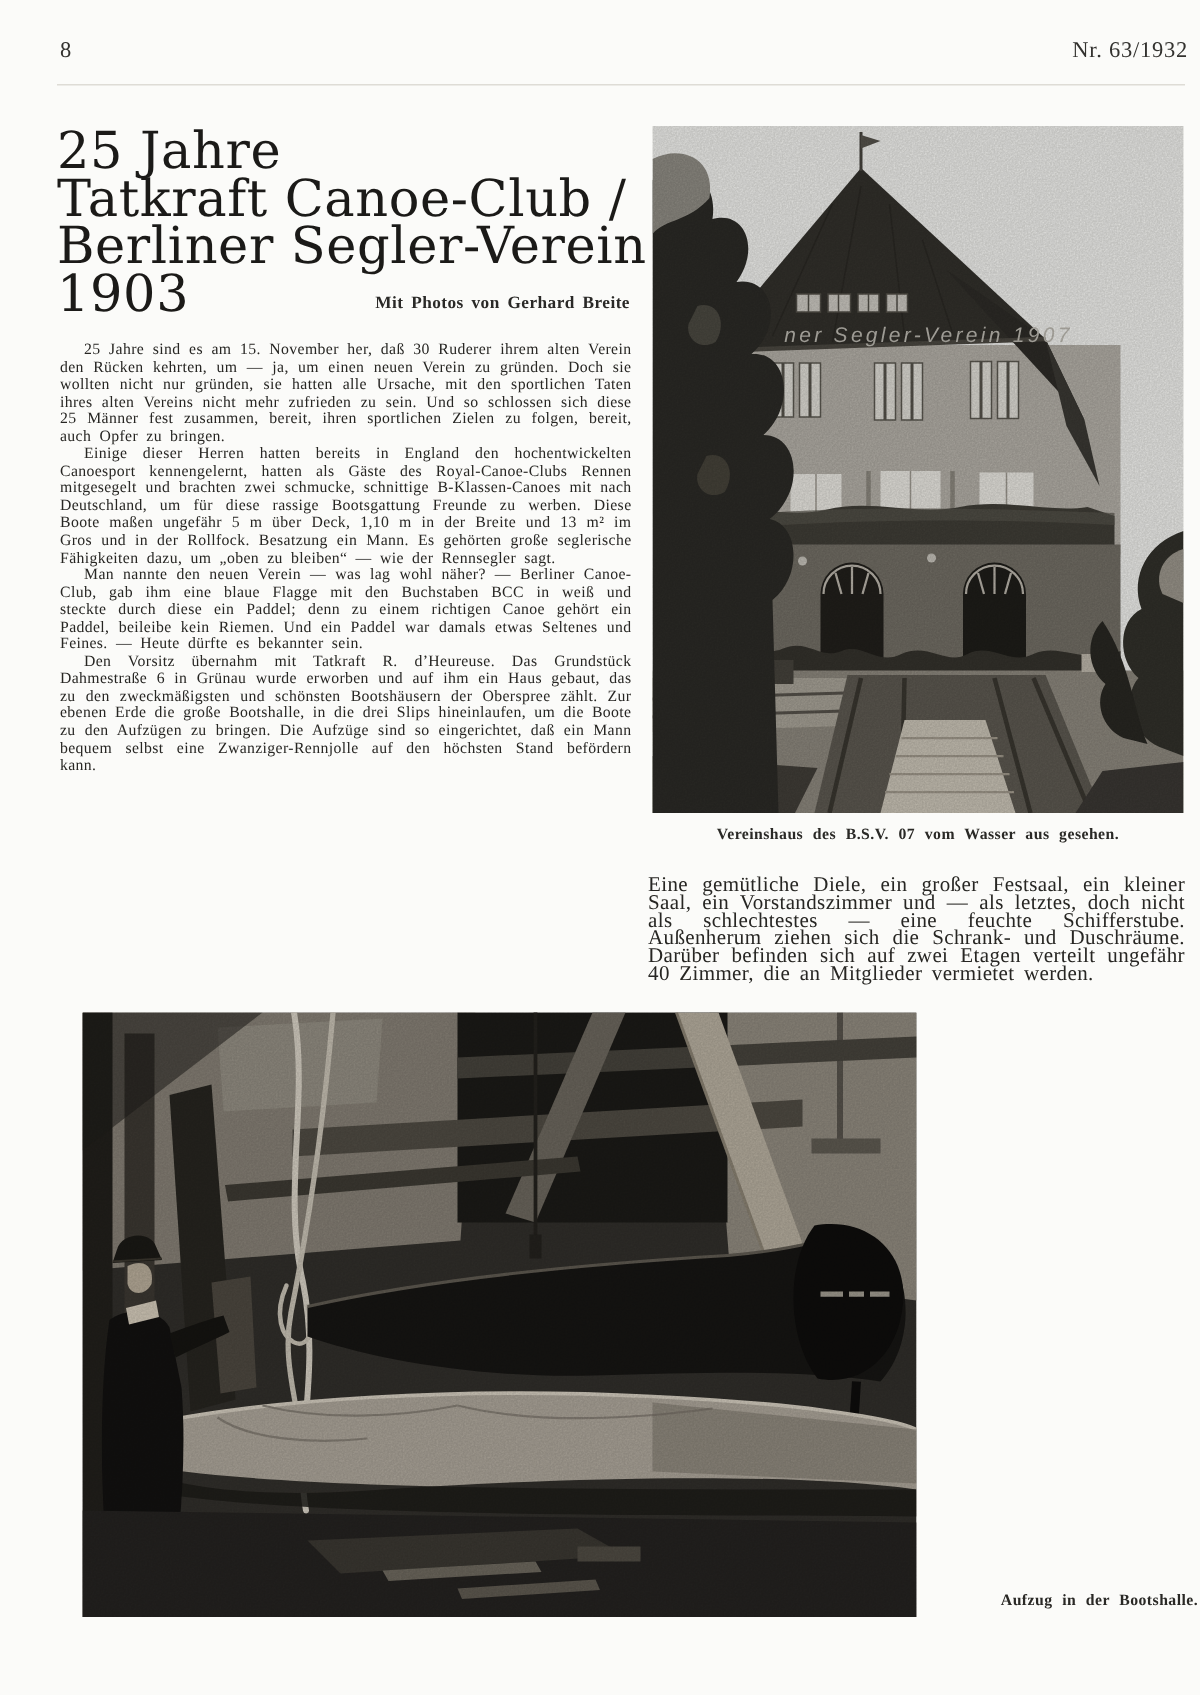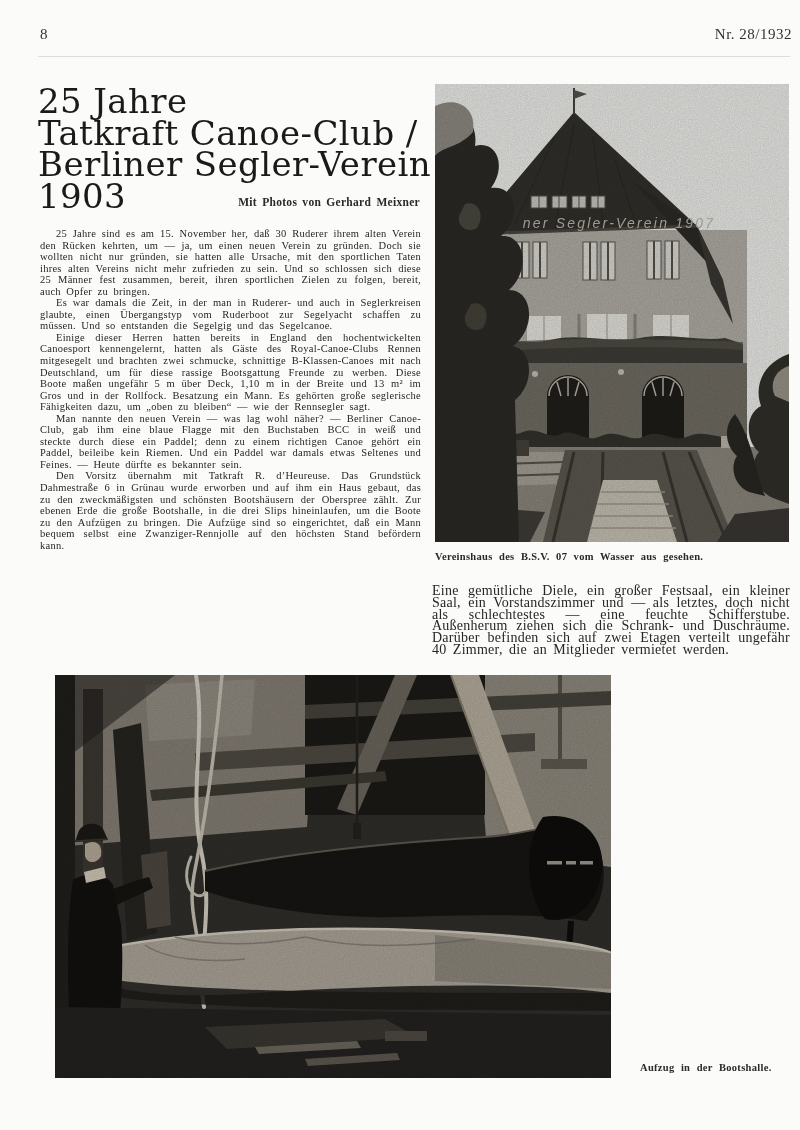--- a/index.html
+++ b/index.html
@@ -51,21 +51,21 @@
   }
   .col-right-text p{margin:0;text-indent:0;}
   
   .photo{position:absolute;display:block;font-style:italic;}
   .photo svg{display:block;}
   .photo-1{top:84px;left:435px;width:354px;height:458px;}
   .photo-2{top:675px;left:55px;width:556px;height:403px;}
   .caption{
     position:absolute;font-weight:bold;font-size:10.5px;
     letter-spacing:.3px;word-spacing:3.5px;color:#2a2926;
-    text-align:left;
+    text-align:center;
   }
   .caption-1{top:551px;left:435px;width:354px;}
   .caption-2{top:1062px;left:640px;width:186px;}
   
   .watermark{
     position:absolute;top:1094px;right:6px;
     font-family:"Liberation Sans", sans-serif;
     font-weight:bold;font-size:17px;letter-spacing:.5px;
     color:#fafaf8;
     text-shadow:
@@ -74,35 +74,34 @@
        2px  2px 1px #c7c7c5;
   }
 </style>
 </head>
 <body>
 
 <div class="page">
 
   <div class="masthead">
     <span>8</span>
-    <span>Nr. 28/1932</span>
+    <span>Nr. 63/1932</span>
   </div>
   <div class="rule"></div>
 
   <div class="title">
     <div class="title-row">25 Jahre</div>
     <div class="title-row">Tatkraft Canoe-Club /</div>
     <div class="title-row">Berliner Segler-Verein</div>
     <div class="title-row">1903</div>
   </div>
-  <div class="byline">Mit Photos von Gerhard Meixner</div>
+  <div class="byline">Mit Photos von Gerhard Breite</div>
 
   <div class="col-left">
     <p>25 Jahre sind es am 15. November her, daß 30 Ruderer ihrem alten Verein den Rücken kehrten, um — ja, um einen neuen Verein zu gründen. Doch sie wollten nicht nur gründen, sie hatten alle Ursache, mit den sportlichen Taten ihres alten Vereins nicht mehr zufrieden zu sein. Und so schlossen sich diese 25 Männer fest zusammen, bereit, ihren sportlichen Zielen zu folgen, bereit, auch Opfer zu bringen.</p>
-    <p>Es war damals die Zeit, in der man in Ruderer- und auch in Seglerkreisen glaubte, einen Übergangstyp vom Ruderboot zur Segelyacht schaffen zu müssen. Und so entstanden die Segelgig und das Segelcanoe.</p>
     <p>Einige dieser Herren hatten bereits in England den hochentwickelten Canoesport kennengelernt, hatten als Gäste des Royal-Canoe-Clubs Rennen mitgesegelt und brachten zwei schmucke, schnittige B-Klassen-Canoes mit nach Deutschland, um für diese rassige Bootsgattung Freunde zu werben. Diese Boote maßen ungefähr 5 m über Deck, 1,10 m in der Breite und 13 m² im Gros und in der Rollfock. Besatzung ein Mann. Es gehörten große seglerische Fähigkeiten dazu, um „oben zu bleiben“ — wie der Rennsegler sagt.</p>
     <p>Man nannte den neuen Verein — was lag wohl näher? — Berliner Canoe-Club, gab ihm eine blaue Flagge mit den Buchstaben BCC in weiß und steckte durch diese ein Paddel; denn zu einem richtigen Canoe gehört ein Paddel, beileibe kein Riemen. Und ein Paddel war damals etwas Seltenes und Feines. — Heute dürfte es bekannter sein.</p>
     <p>Den Vorsitz übernahm mit Tatkraft R. d’Heureuse. Das Grundstück Dahmestraße 6 in Grünau wurde erworben und auf ihm ein Haus gebaut, das zu den zweckmäßigsten und schönsten Bootshäusern der Oberspree zählt. Zur ebenen Erde die große Bootshalle, in die drei Slips hineinlaufen, um die Boote zu den Aufzügen zu bringen. Die Aufzüge sind so eingerichtet, daß ein Mann bequem selbst eine Zwanziger-Rennjolle auf den höchsten Stand befördern kann.</p>
   </div>
 
   <div class="photo photo-1">
     <svg width="354" height="458" viewBox="0 0 354 458" xmlns="http://www.w3.org/2000/svg">
       <defs>
         <filter id="grain1" x="0" y="0" width="100%" height="100%">
           <feTurbulence type="fractalNoise" baseFrequency="0.9" numOctaves="2" result="n"></feTurbulence>

